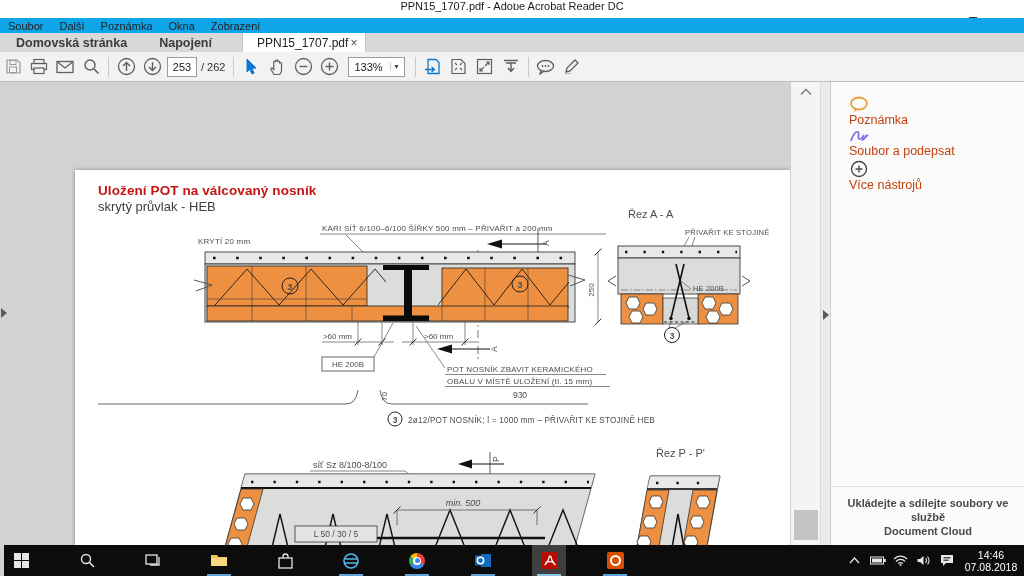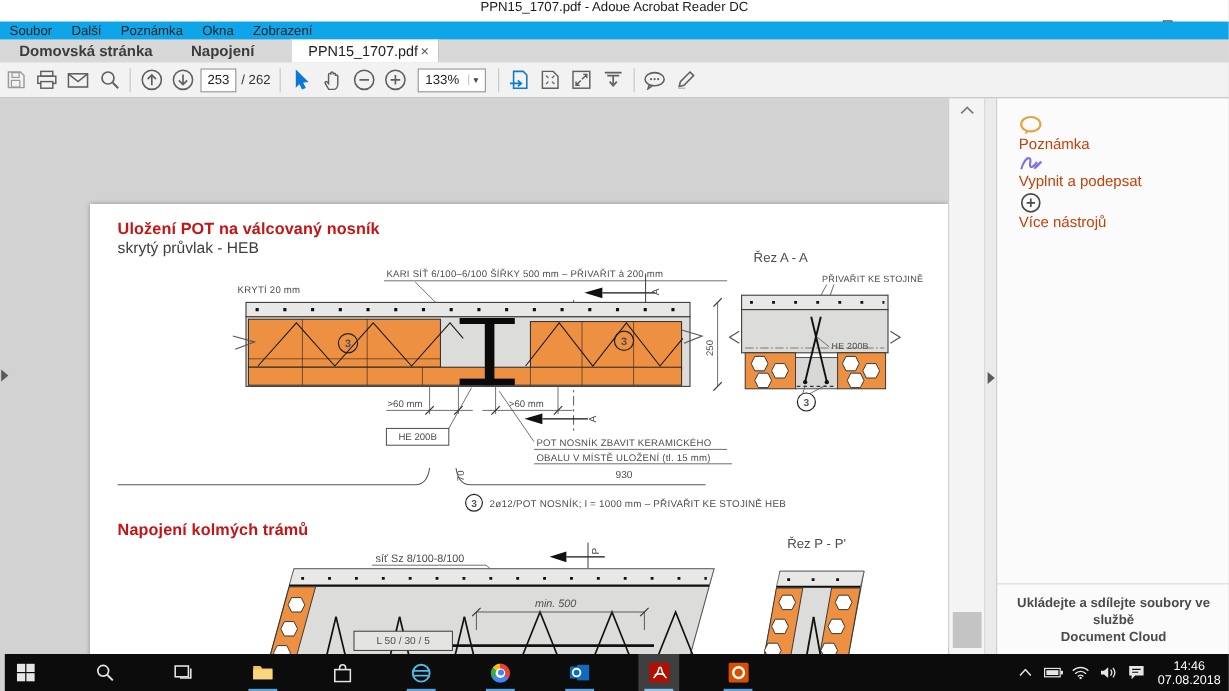--- a/index.html
+++ b/index.html
@@ -349,21 +349,20 @@
       <circle cx="84" cy="116.5" r="1.8" fill="#111"></circle>
       <line x1="86" y1="87" x2="76" y2="79" stroke="#555" stroke-width=".7"></line>
       <text x="88" y="89" font-size="7.4" letter-spacing=".2">HE 200B</text>
 
       <line x1="64" y1="126" x2="66" y2="119" stroke="#555" stroke-width=".7"></line>
       <line x1="70" y1="126" x2="83" y2="119" stroke="#555" stroke-width=".7"></line>
       <circle cx="67" cy="133" r="7.5" fill="none" stroke="#222" stroke-width="1"></circle>
       <text x="67" y="136.5" font-size="8.5" font-weight="bold" fill="#6b2212" text-anchor="middle">3</text>
     </svg>
 
-    <div class="h-red" style="left:23px; top:264px;">Napojení kolmých trámů</div>
 
     <svg class="dwg" style="left:130px; top:282px;" width="405" height="150" viewBox="0 0 405 150">
       <text x="108" y="16" font-size="9" fill="#3a3a3a">síť Sz 8/100-8/100</text>
       <line x1="105" y1="19" x2="200" y2="19" stroke="#555" stroke-width=".7"></line>
       <line x1="200" y1="19" x2="224" y2="38" stroke="#555" stroke-width=".7"></line>
 
       <polygon points="253,12 267,7.5 267,16.5" fill="#111"></polygon>
       <line x1="267" y1="12" x2="299" y2="12" stroke="#111" stroke-width="1"></line>
       <line x1="285" y1="0" x2="285" y2="24" stroke="#333" stroke-width=".8"></line>
       <text x="294" y="10" font-size="8.5" transform="rotate(-90 294 10)">P</text>
@@ -474,21 +473,21 @@
     </span>
     <span>Poznámka</span>
   </div>
   <div class="tool-item" style="top:46px;">
     <span class="ticon">
       <svg width="20" height="16" viewBox="0 0 20 16">
           <path d="M2 13 C4 6 7 3 9 4 c2 1 -1 6 1 7 c1.5.8 4-2 5-4" fill="none" stroke="#8071e8" stroke-width="1.8"></path>
           <path d="M13 11l5-5 1.5 1.5-5 5-2 .5z" fill="#8071e8"></path>
         </svg>
     </span>
-    <span>Vyplnit a podepsat</span>
+    <span>Soubor a podepsat</span>
   </div>
   <div class="tool-item" style="top:78px;">
     <span class="ticon">
       <svg width="18" height="18" viewBox="0 0 18 18">
           <circle cx="9" cy="9" r="7.5" fill="none" stroke="#4a4a4a" stroke-width="1.4"></circle>
           <path d="M9 5.5v7M5.5 9h7" stroke="#4a4a4a" stroke-width="1.4"></path>
         </svg>
     </span>
     <span>Více nástrojů</span>
   </div>

